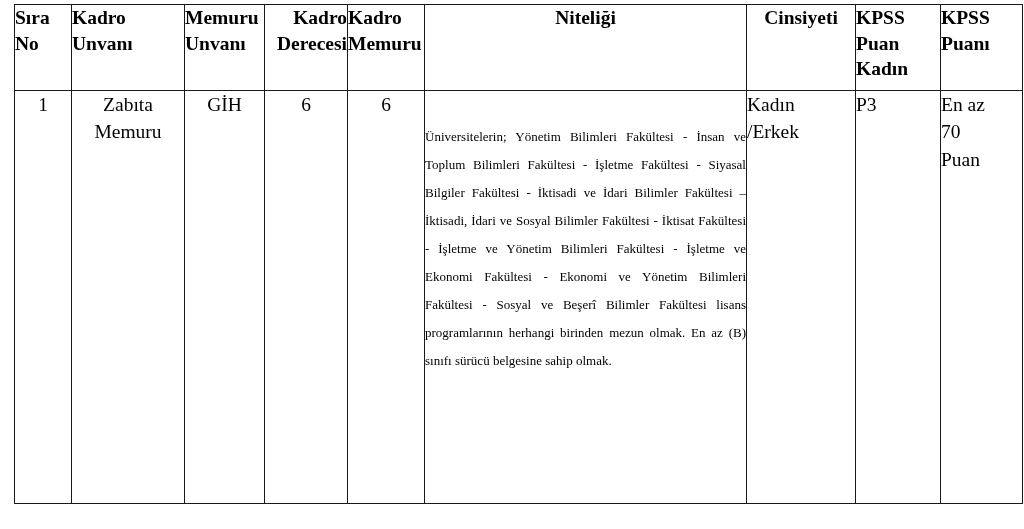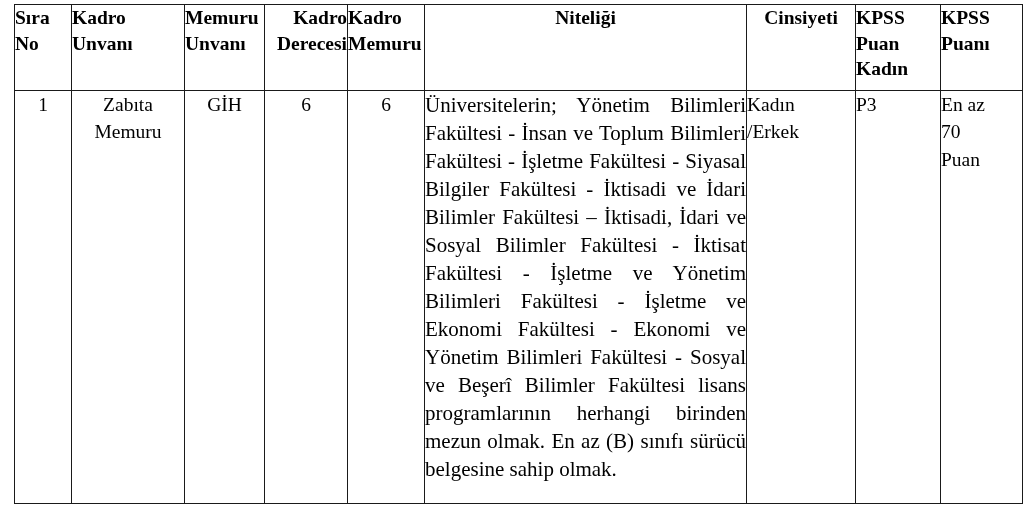--- a/index.html
+++ b/index.html
@@ -92,24 +92,25 @@
   }
   td.c-puani .pline { display: block; }
 
   td.c-nitelik {
     vertical-align: top;
     padding: 8px 3px 0 5px;
   }
   .nitelik-body {
     text-align: justify;
     text-align-last: left;
-    font-size: 21px;
+    font-size: 13px;
     line-height: 28px;
     hyphens: none;
     word-spacing: 0;
+    margin-top: 32px;
   }
 </style>
 </head>
 <body>
 
 <div class="sheet">
 
   <table class="kadro-table">
     <thead>
       <tr>

